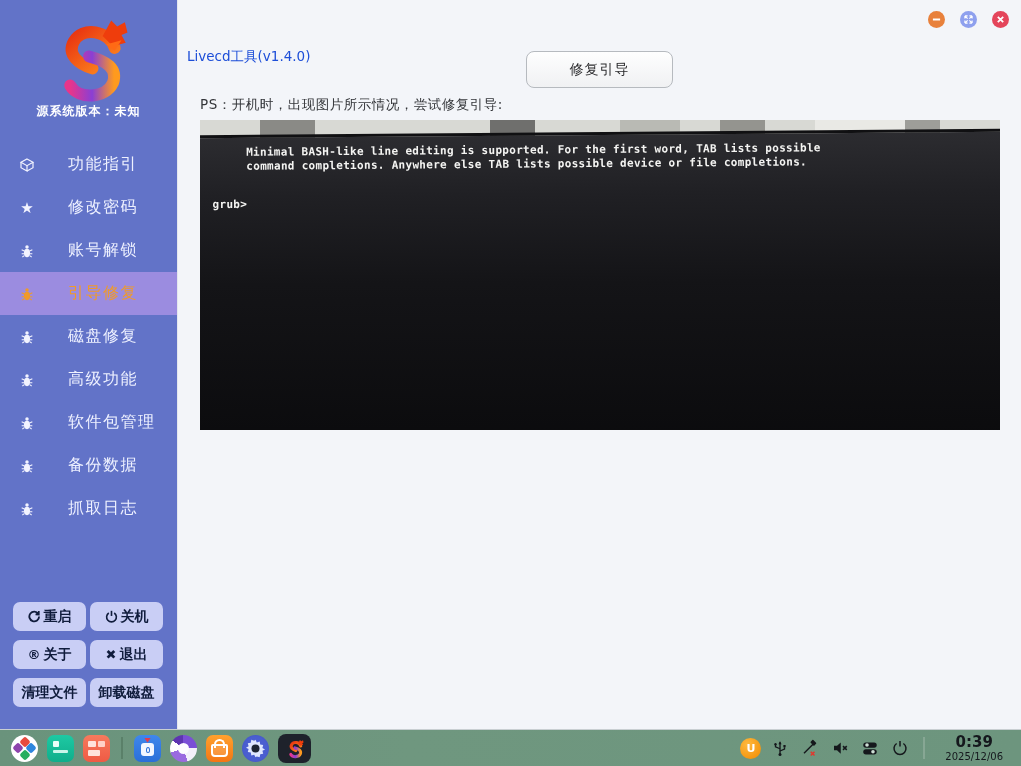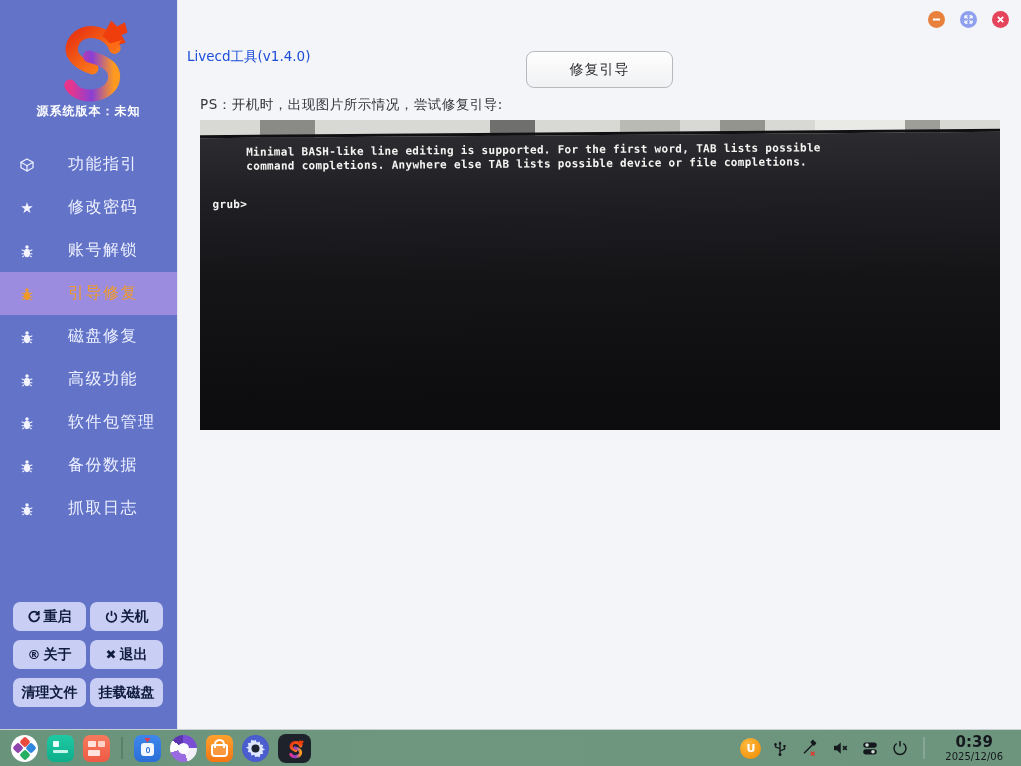--- a/index.html
+++ b/index.html
@@ -222,21 +222,21 @@
       <span>关于</span>
     </button>
     <button class="side-btn">
       <span class="glyph">✖</span>
       <span>退出</span>
     </button>
     <button class="side-btn">
       <span>清理文件</span>
     </button>
     <button class="side-btn">
-      <span>挂载磁盘</span>
+      <span>卸载磁盘</span>
     </button>
   </div>
 </div>
 
 <div class="main">
   <div class="win-title">Livecd工具(v1.4.0)</div>
   <div class="win-controls">
     <div class="wc wc-min">
       <svg viewBox="0 0 10 10">
           <line x1="1" y1="5" x2="9" y2="5" stroke="#fff" stroke-width="2.2"></line>

